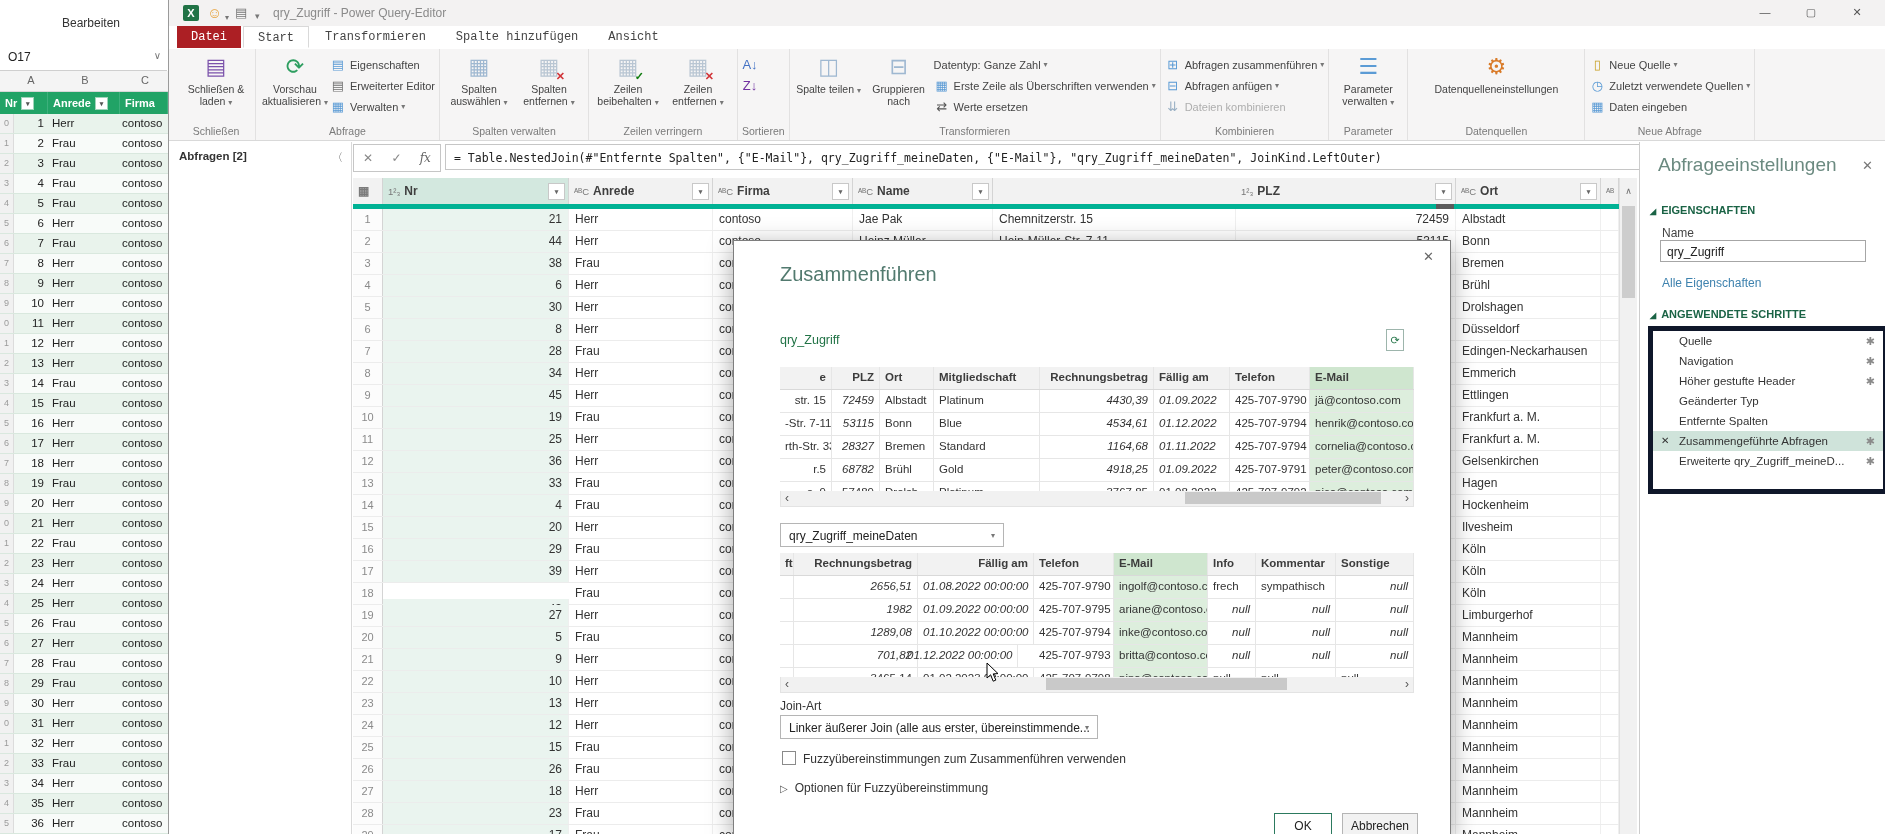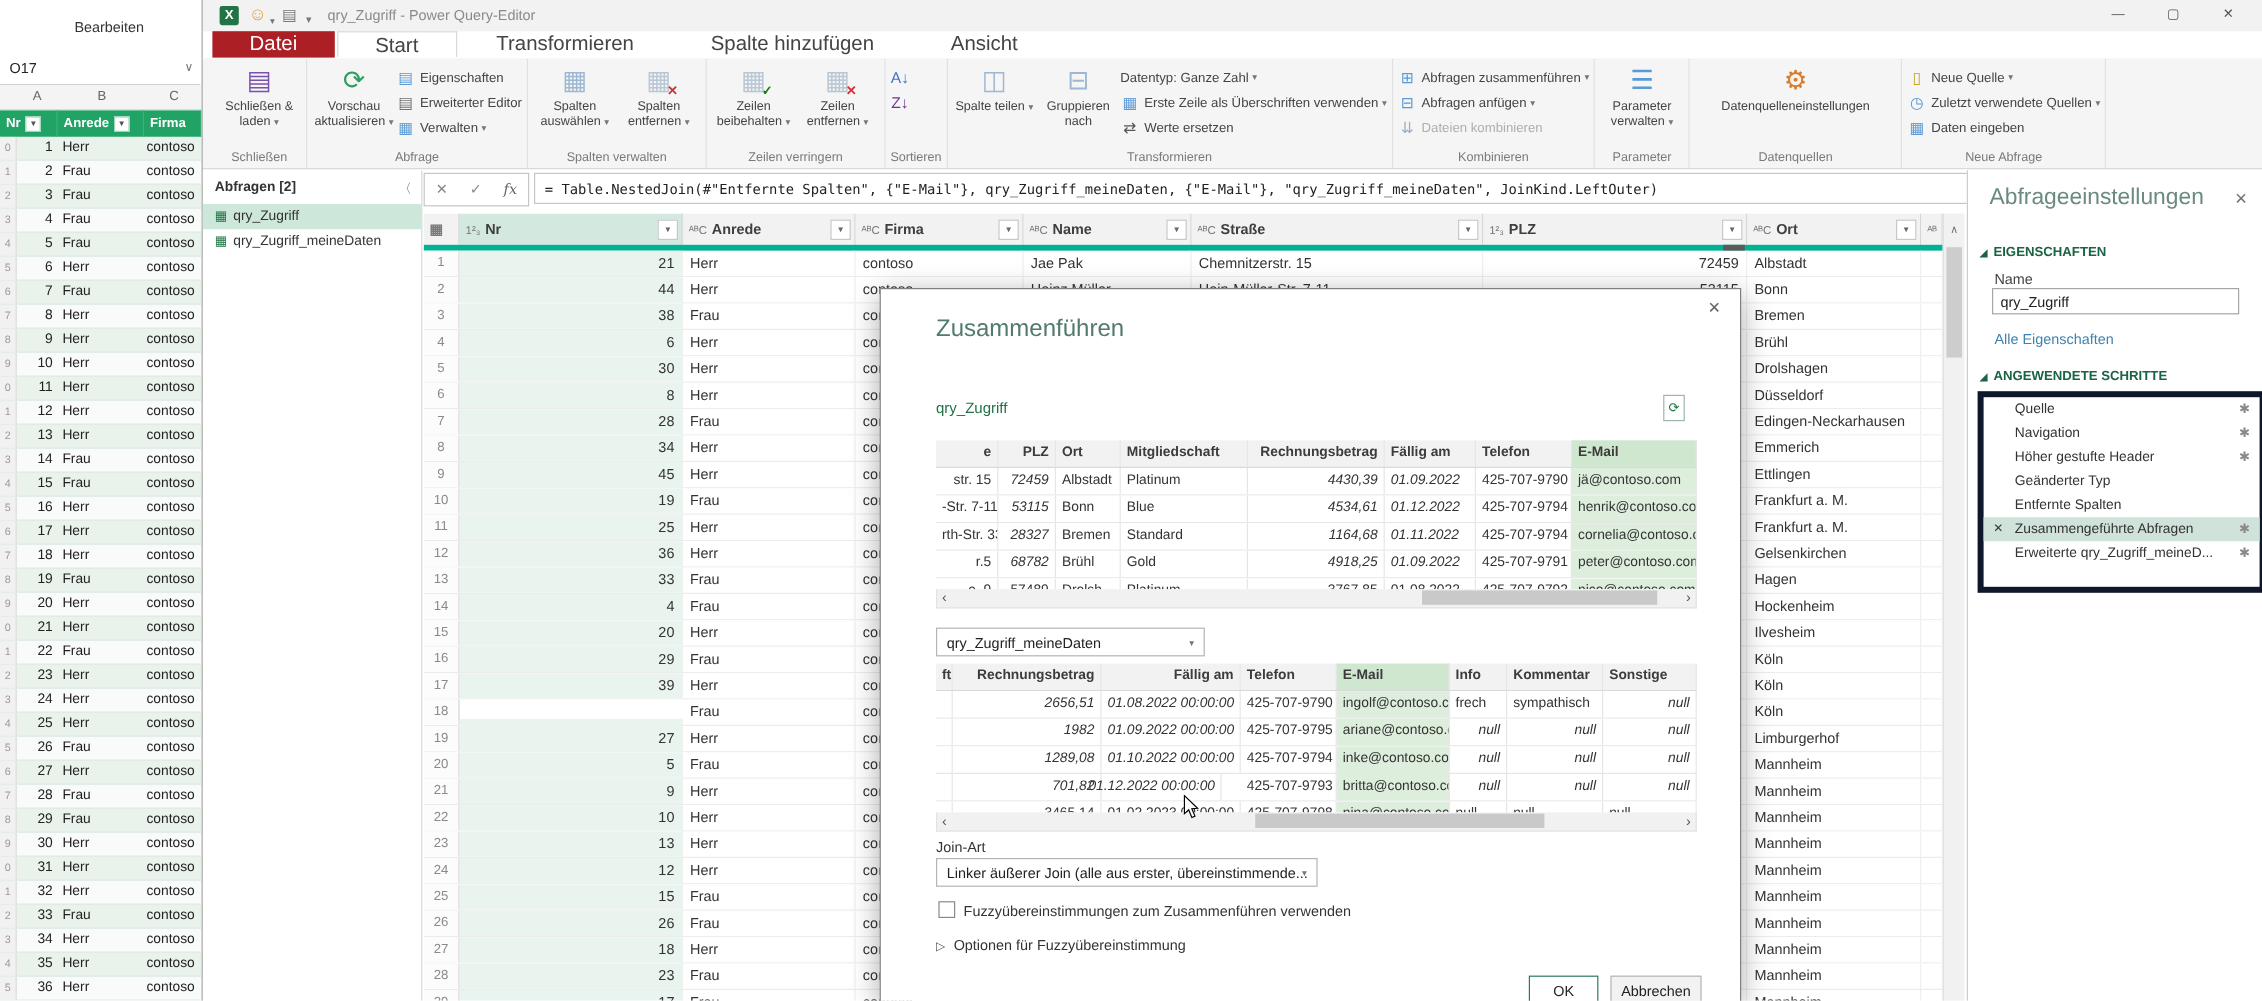--- a/index.html
+++ b/index.html
@@ -35,21 +35,21 @@
          text-align:center;line-height:16px;border-radius:2px;}
   #smiley{left:38px;color:#e8a33d;font-size:15px;}
   #smiley-arrow{left:56px;color:#777;font-size:8px;top:9px;}
   #doc-ico{left:66px;color:#777;}
   #tb-arrow{left:86px;color:#777;font-size:9px;top:8px;}
   #tbtitle{position:absolute;left:104px;top:6px;color:#8a8a8a;font-size:12px;}
   .winbtn{position:absolute;top:0;width:46px;height:25px;text-align:center;line-height:25px;color:#555;font-size:11px;}
   #btn-min{right:98px;} #btn-max{right:52px;} #btn-close{right:6px;}
   
   #tabs{position:absolute;left:0;top:26px;width:100%;height:23px;background:#fff;border-bottom:1px solid #d9d9d9;}
-  .tab{float:left;height:22px;line-height:22px;padding:0 31px;font-size:17px;color:#444;margin-left:2px;}
+  .tab{float:left;height:22px;line-height:22px;padding:0 14px;font-size:12px;color:#444;margin-left:2px;font-family:Liberation Mono, monospace;}
   .tab.datei{background:#ac1f24;color:#fff;margin-left:8px;}
   .tab.active{border:1px solid #d9d9d9;border-bottom:1px solid #fff;background:#fff;box-sizing:border-box;}
   
   #ribbon{position:absolute;left:0;top:49px;width:100%;height:92px;background:#f6f5f5;border-bottom:1px solid #d9d9d9;
           display:flex;align-items:stretch;padding-left:8px;box-sizing:border-box;overflow:hidden;}
   .rgroup{border-right:1px solid #e2e1e1;display:flex;flex-direction:column;padding:2px 4px 0 4px;}
   .rgcontent{flex:1;display:flex;align-items:flex-start;}
   .rglabel{height:16px;line-height:14px;text-align:center;font-size:10.5px;color:#7a7a7a;}
   .rbig{width:70px;text-align:center;font-size:10.5px;color:#444;padding-top:3px;line-height:12px;}
   .rbig.wide{width:168px;}
@@ -553,44 +553,39 @@
               </div>
             </div>
           </div>
           <div class="rglabel">Neue Abfrage</div>
         </div>
       </div>
 
     <div id="queries">
       <div id="qhead">Abfragen [2]</div>
       <div id="qcollapse">〈</div>
-      <div id="qitems">
-          <div class="qitem sel"><span class="qico">▦</span><span>qry_Zugriff</span></div>
-          <div class="qitem"><span class="qico">▦</span><span>qry_Zugriff_meineDaten</span></div>
-        </div>
     </div>
 
     <div id="fbar">
       <div id="fbtns">
         <span>✕</span>
         <span>✓</span>
         <span class="fx">fx</span>
       </div>
       <div id="finput">= Table.NestedJoin(#"Entfernte Spalten", {"E-Mail"}, qry_Zugriff_meineDaten, {"E-Mail"}, "qry_Zugriff_meineDaten", JoinKind.LeftOuter)</div>
       <div id="fexpand">∨</div>
     </div>
 
     <div id="grid">
       <div id="ghead">
           <div class="gh" style="left: 0px; width: 30px; color: rgb(122, 122, 122);">▦</div>
           <div class="gh selcol" style="left: 30px; width: 186px;"><span class="typ">1²₃</span><span>Nr</span><span class="fbtn">▾</span></div>
           <div class="gh" style="left: 216px; width: 144px;"><span class="typ">ᴬᴮC</span><span>Anrede</span><span class="fbtn">▾</span></div>
           <div class="gh" style="left: 360px; width: 140px;"><span class="typ">ᴬᴮC</span><span>Firma</span><span class="fbtn">▾</span></div>
           <div class="gh" style="left: 500px; width: 140px;"><span class="typ">ᴬᴮC</span><span>Name</span><span class="fbtn">▾</span></div>
-          <div class="gh" style="left: 640px; width: 243px;"><span class="typ">ᴬᴮC</span><span>Straße</span><span class="fbtn">▾</span></div>
           <div class="gh" style="left: 883px; width: 220px;"><span class="typ">1²₃</span><span>PLZ</span><span class="fbtn">▾</span></div>
           <div class="gh" style="left: 1103px; width: 145px;"><span class="typ">ᴬᴮC</span><span>Ort</span><span class="fbtn">▾</span></div>
           <div class="gh" style="left: 1248px; width: 18px;"><span class="typ">ᴬᴮ</span><span></span></div>
         </div>
       <div id="tealbar"></div>
       <div id="tealdark"></div>
       <div id="grows">
           <div class="grow">
             <div class="gc rn" style="left: 0px; width: 30px;">1</div>
             <div class="gc nr" style="left: 30px; width: 186px;">21</div>

